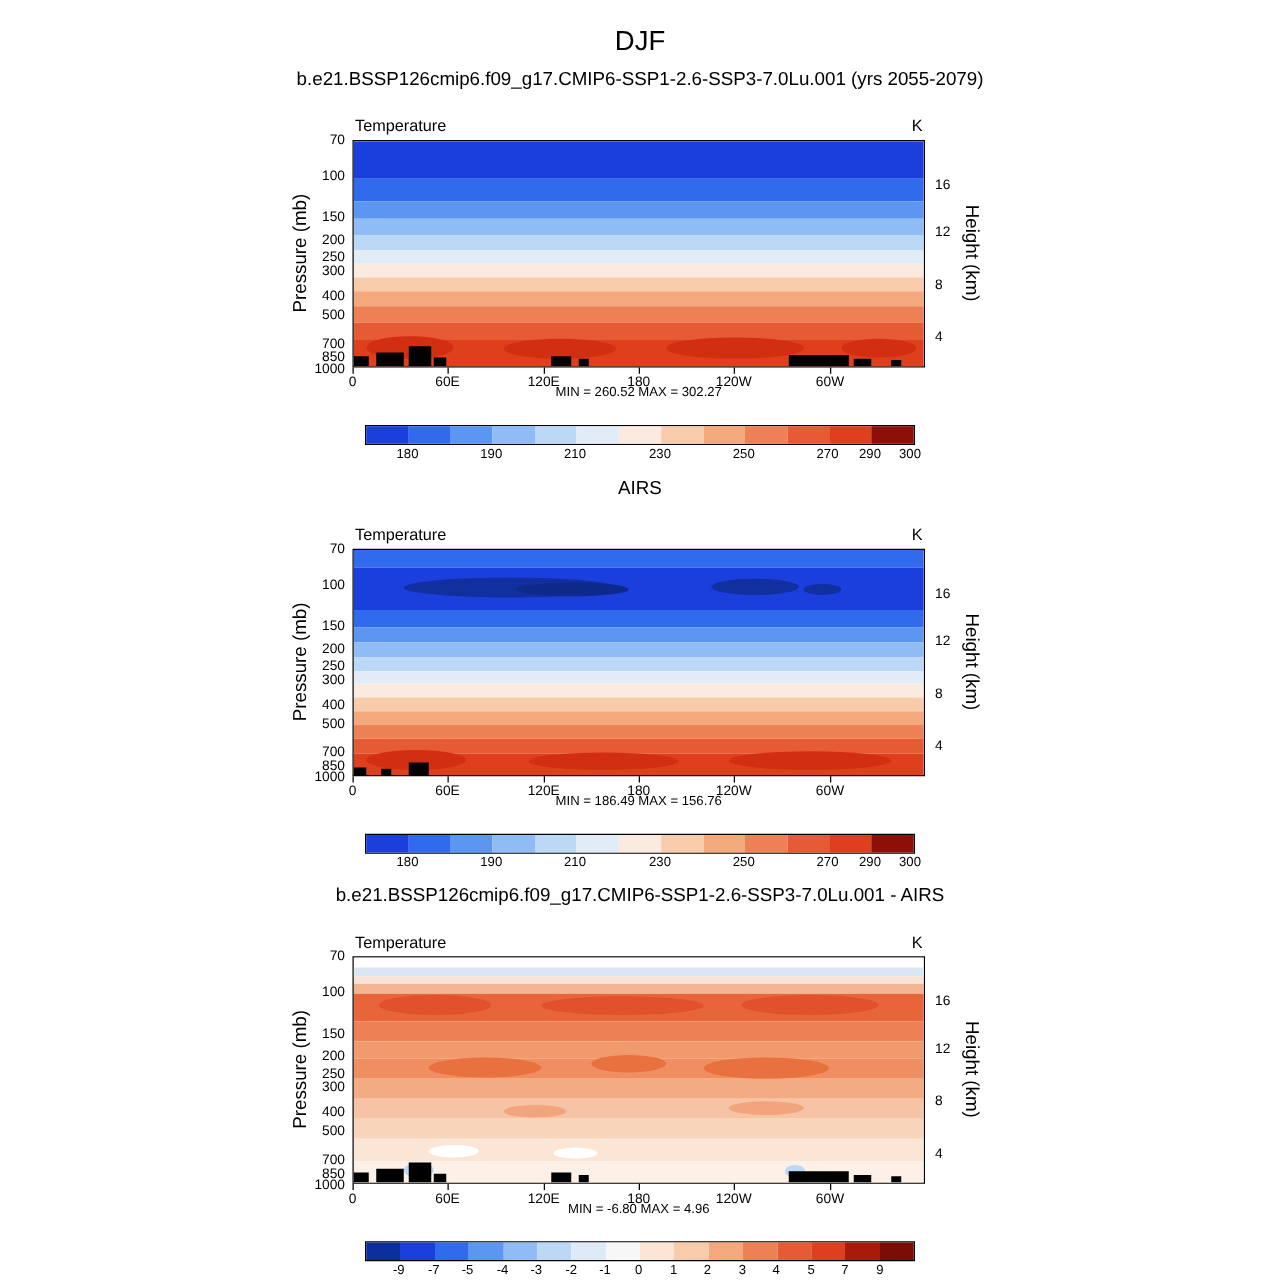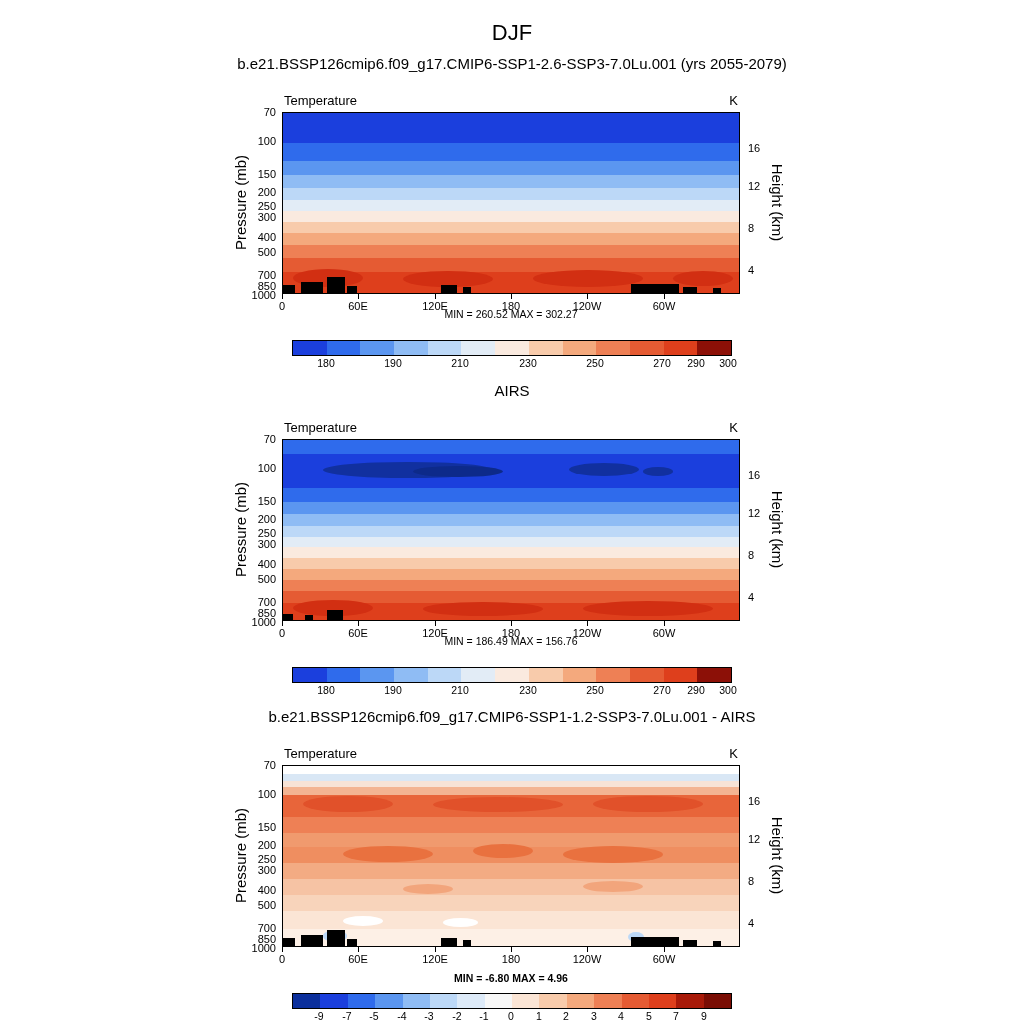--- a/index.html
+++ b/index.html
@@ -341,21 +341,21 @@
       <div class="cbar-lab" style="left:236px;">230</div>
       <div class="cbar-lab" style="left:303px;">250</div>
       <div class="cbar-lab" style="left:370px;">270</div>
       <div class="cbar-lab" style="left:404px;">290</div>
       <div class="cbar-lab" style="left:436px;">300</div>
     </div>
   </div>
 </div>
 
 <div class="panel" style="top:708px;height:310px;">
-  <div class="panel-title">b.e21.BSSP126cmip6.f09_g17.CMIP6-SSP1-1.2-SSP3-7.0Lu.001 - AIRS</div>
+  <div class="panel-title">b.e21.BSSP126cmip6.f09_g17.CMIP6-SSP1-2.6-SSP3-7.0Lu.001 - AIRS</div>
 
   <div class="plot-wrap" style="top:57px;">
     <div class="var-label">Temperature</div>
     <div class="unit-label">K</div>
 
     <div class="plot-area">
       <div class="band" style="top:0px;height:16px;background:#ffffff;"></div>
       <div class="band" style="top:8px;height:7px;background:#d9e7f5;"></div>
       <div class="band" style="top:15px;height:6px;background:#f7e3d6;"></div>
       <div class="band" style="top:21px;height:8px;background:#f3b492;"></div>
@@ -415,21 +415,21 @@
     <div class="tickmark-b" style="left:229px;top:182px;"></div>
     <div class="tickmark-b" style="left:305px;top:182px;"></div>
     <div class="tickmark-b" style="left:382px;top:182px;"></div>
     <div class="xtick" style="left:-20px;top:188px;width:40px;">0</div>
     <div class="xtick" style="left:56px;top:188px;width:40px;">60E</div>
     <div class="xtick" style="left:133px;top:188px;width:40px;">120E</div>
     <div class="xtick" style="left:209px;top:188px;width:40px;">180</div>
     <div class="xtick" style="left:285px;top:188px;width:40px;">120W</div>
     <div class="xtick" style="left:362px;top:188px;width:40px;">60W</div>
 
-    <div class="minmax" style="top:207px;font-weight:bold;">MIN =  -6.80  MAX =   4.96</div>
+    <div class="minmax" style="top:196px;">MIN =  -6.80  MAX =   4.96</div>
 
     <div class="ylabel-left" style="left:-112px;top:82px;width:140px;text-align:center;">Pressure (mb)</div>
     <div class="ylabel-right" style="left:425px;top:82px;width:140px;text-align:center;">Height (km)</div>
 
     <div class="cbar" style="left:10px;top:228px;width:438px;">
       <div style="background:#0b2f9c;"></div>
       <div style="background:#1b3fdd;"></div>
       <div style="background:#2f6bec;"></div>
       <div style="background:#5b96f0;"></div>
       <div style="background:#8fbcf4;"></div>

